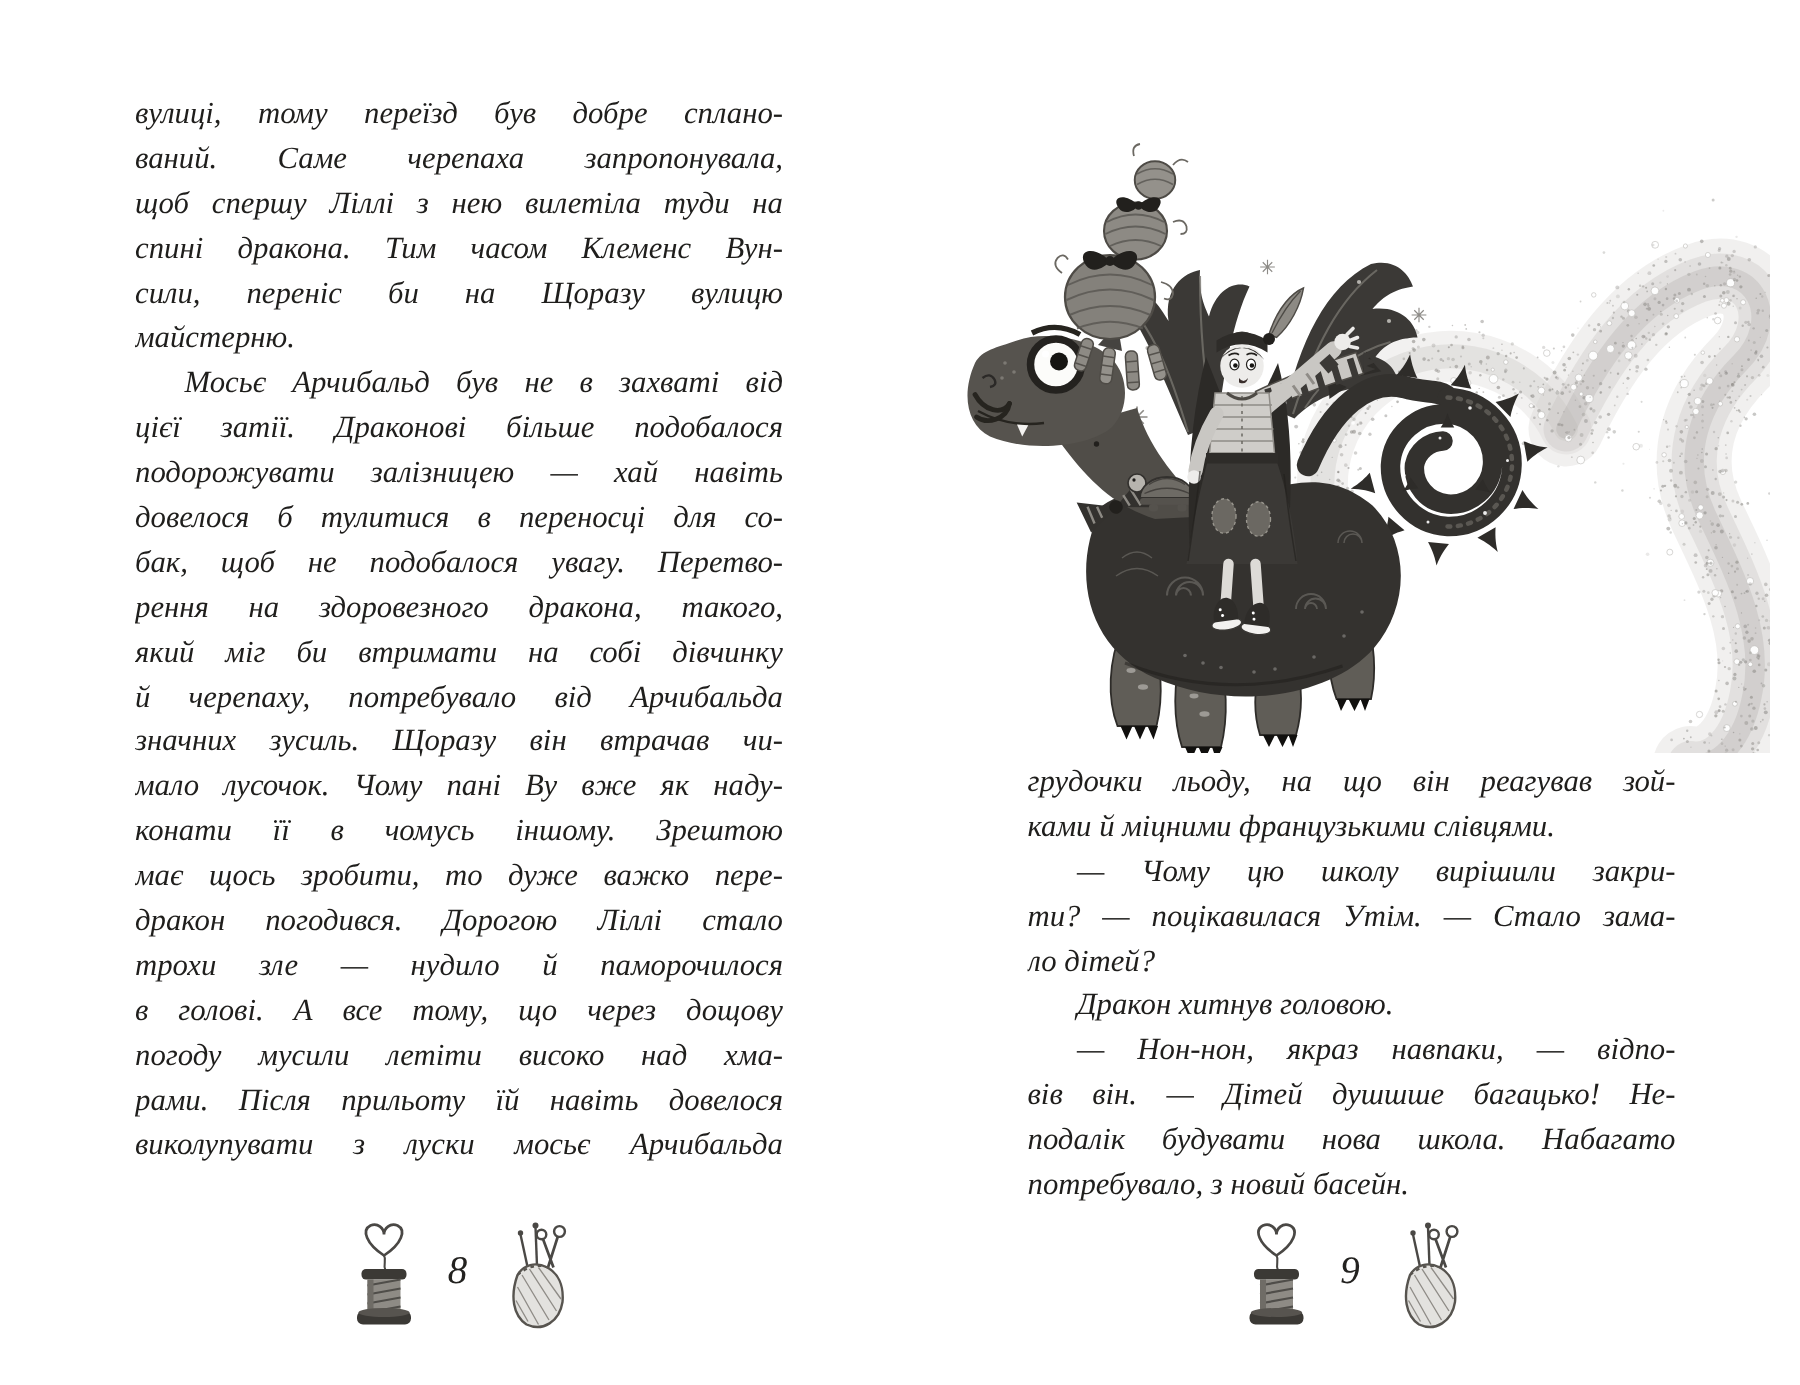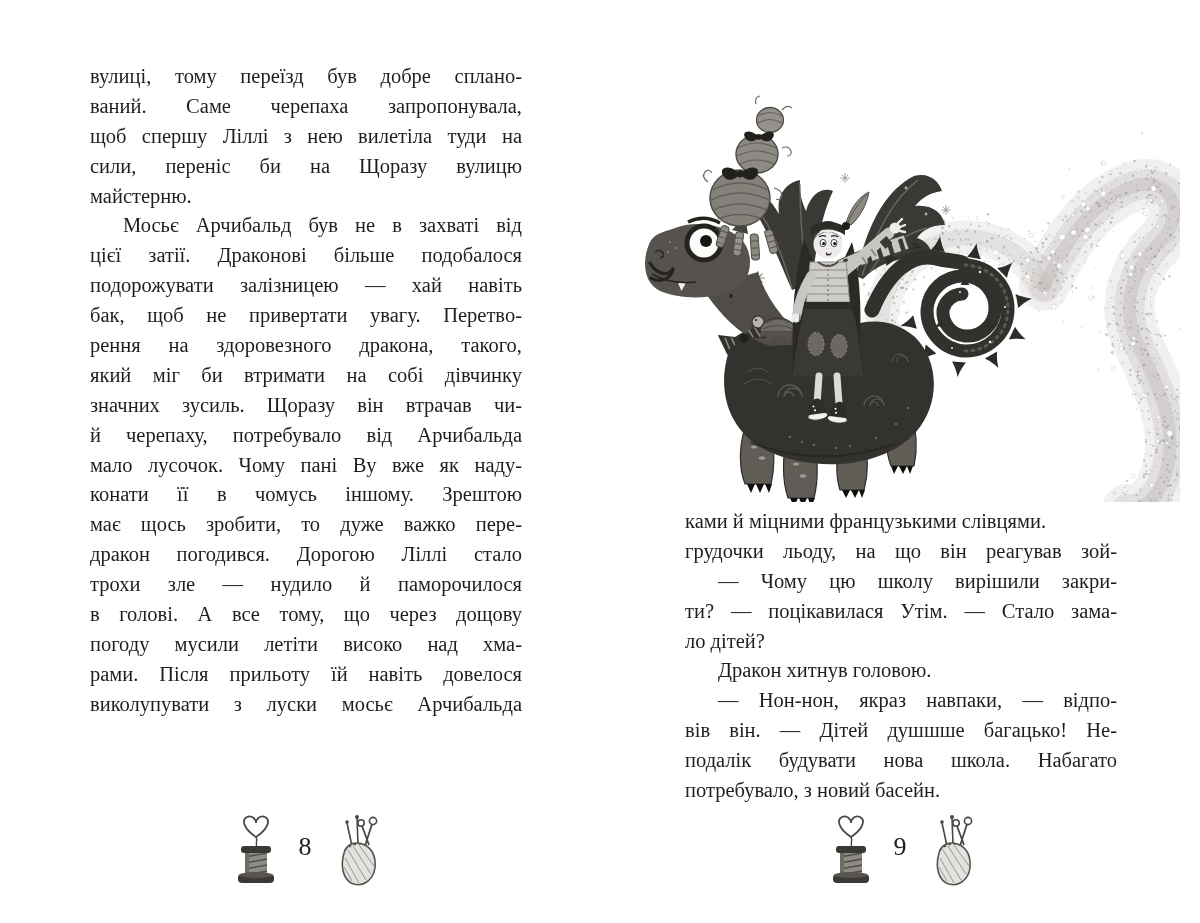--- a/index.html
+++ b/index.html
@@ -1,20 +1,20 @@
 <!DOCTYPE html>
 <html lang="uk"><head>
 <meta charset="utf-8">
 <style>
   html,body{margin:0;padding:0;background:#fff;}
   .spread{
     position:relative; width:1200px; height:923px; background:#ffffff;
     font-family:"Liberation Serif","DejaVu Serif",serif; color:#1f1e1c; overflow:hidden;
   }
-  .page{position:absolute;top:0;width:600px;height:923px;}
+  .page{position:absolute;top:0;width:600px;height:923px;font-style:italic;}
   .page-left{left:0;}
   .page-right{left:600px;}
   .text-col{position:absolute;width:432px;font-size:20.5px;line-height:29.9px;}
   .page-left  .text-col{left:90px;top:62px;}
   .page-right .text-col{left:85px;top:507px;}
   .para{margin:0;}
   .line{
     text-align:justify; text-align-last:justify;
     height:29.9px; overflow:hidden; hyphens:none;
   }
@@ -36,32 +36,34 @@
 <body>
 
 <div class="spread">
 
   <section class="page page-left">
     <div class="text-col" id="left-text">
         <div class="para">
           <div class="line">вулиці, тому переїзд був добре сплано-</div>
           <div class="line">ваний. Саме черепаха запропонувала,</div>
           <div class="line">щоб спершу Ліллі з нею вилетіла туди на</div>
+          <div class="line">спині дракона. Тим часом Клеменс Вун-</div>
           <div class="line">сили, переніс би на Щоразу вулицю</div>
           <div class="line last">майстерню.</div>
         </div>
         <div class="para">
           <div class="line indent">Мосьє Арчибальд був не в захваті від</div>
           <div class="line">цієї затії. Драконові більше подобалося</div>
           <div class="line">подорожувати залізницею — хай навіть</div>
-          <div class="line">бак, щоб не привертати увагу. Перетво-</div>
+          <div class="line">довелося б тулитися в переносці для со-</div>
+          <div class="line">бак, щоб не подобалося увагу. Перетво-</div>
           <div class="line">рення на здоровезного дракона, такого,</div>
           <div class="line">який міг би втримати на собі дівчинку</div>
+          <div class="line">й черепаху, потребувало від Арчибальда</div>
           <div class="line">значних зусиль. Щоразу він втрачав чи-</div>
-          <div class="line">й черепаху, потребувало від Арчибальда</div>
           <div class="line">мало лусочок. Чому пані Ву вже як наду-</div>
           <div class="line">конати її в чомусь іншому. Зрештою</div>
           <div class="line">має щось зробити, то дуже важко пере-</div>
           <div class="line">дракон погодився. Дорогою Ліллі стало</div>
           <div class="line">трохи зле — нудило й паморочилося</div>
           <div class="line">в голові. А все тому, що через дощову</div>
           <div class="line">погоду мусили летіти високо над хма-</div>
           <div class="line">рами. Після прильоту їй навіть довелося</div>
           <div class="line">виколупувати з луски мосьє Арчибальда</div>
         </div>
@@ -1414,22 +1416,22 @@
             <path d="M-8 4 C -9 -6, -2 -13, 3 -11 C 8 -9, 9 -2, 8 4 Z" fill="#2e2c29"></path>
             <circle cx="-3" cy="-4" r="1" fill="#fff"></circle>
               <circle cx="-2" cy="0" r="1" fill="#fff"></circle>
           </g>
         </g>
       </svg>
     </div>
 
     <div class="text-col" id="right-text">
         <div class="para">
+          <div class="line">грудочки льоду, на що він реагував зой-</div>
           <div class="line last">ками й міцними французькими слівцями.</div>
-          <div class="line">грудочки льоду, на що він реагував зой-</div>
         </div>
         <div class="para">
           <div class="line indent">— Чому цю школу вирішили закри-</div>
           <div class="line">ти? — поцікавилася Утім. — Стало зама-</div>
           <div class="line last">ло дітей?</div>
         </div>
         <div class="para">
           <div class="line last indent">Дракон хитнув головою.</div>
         </div>
         <div class="para">

